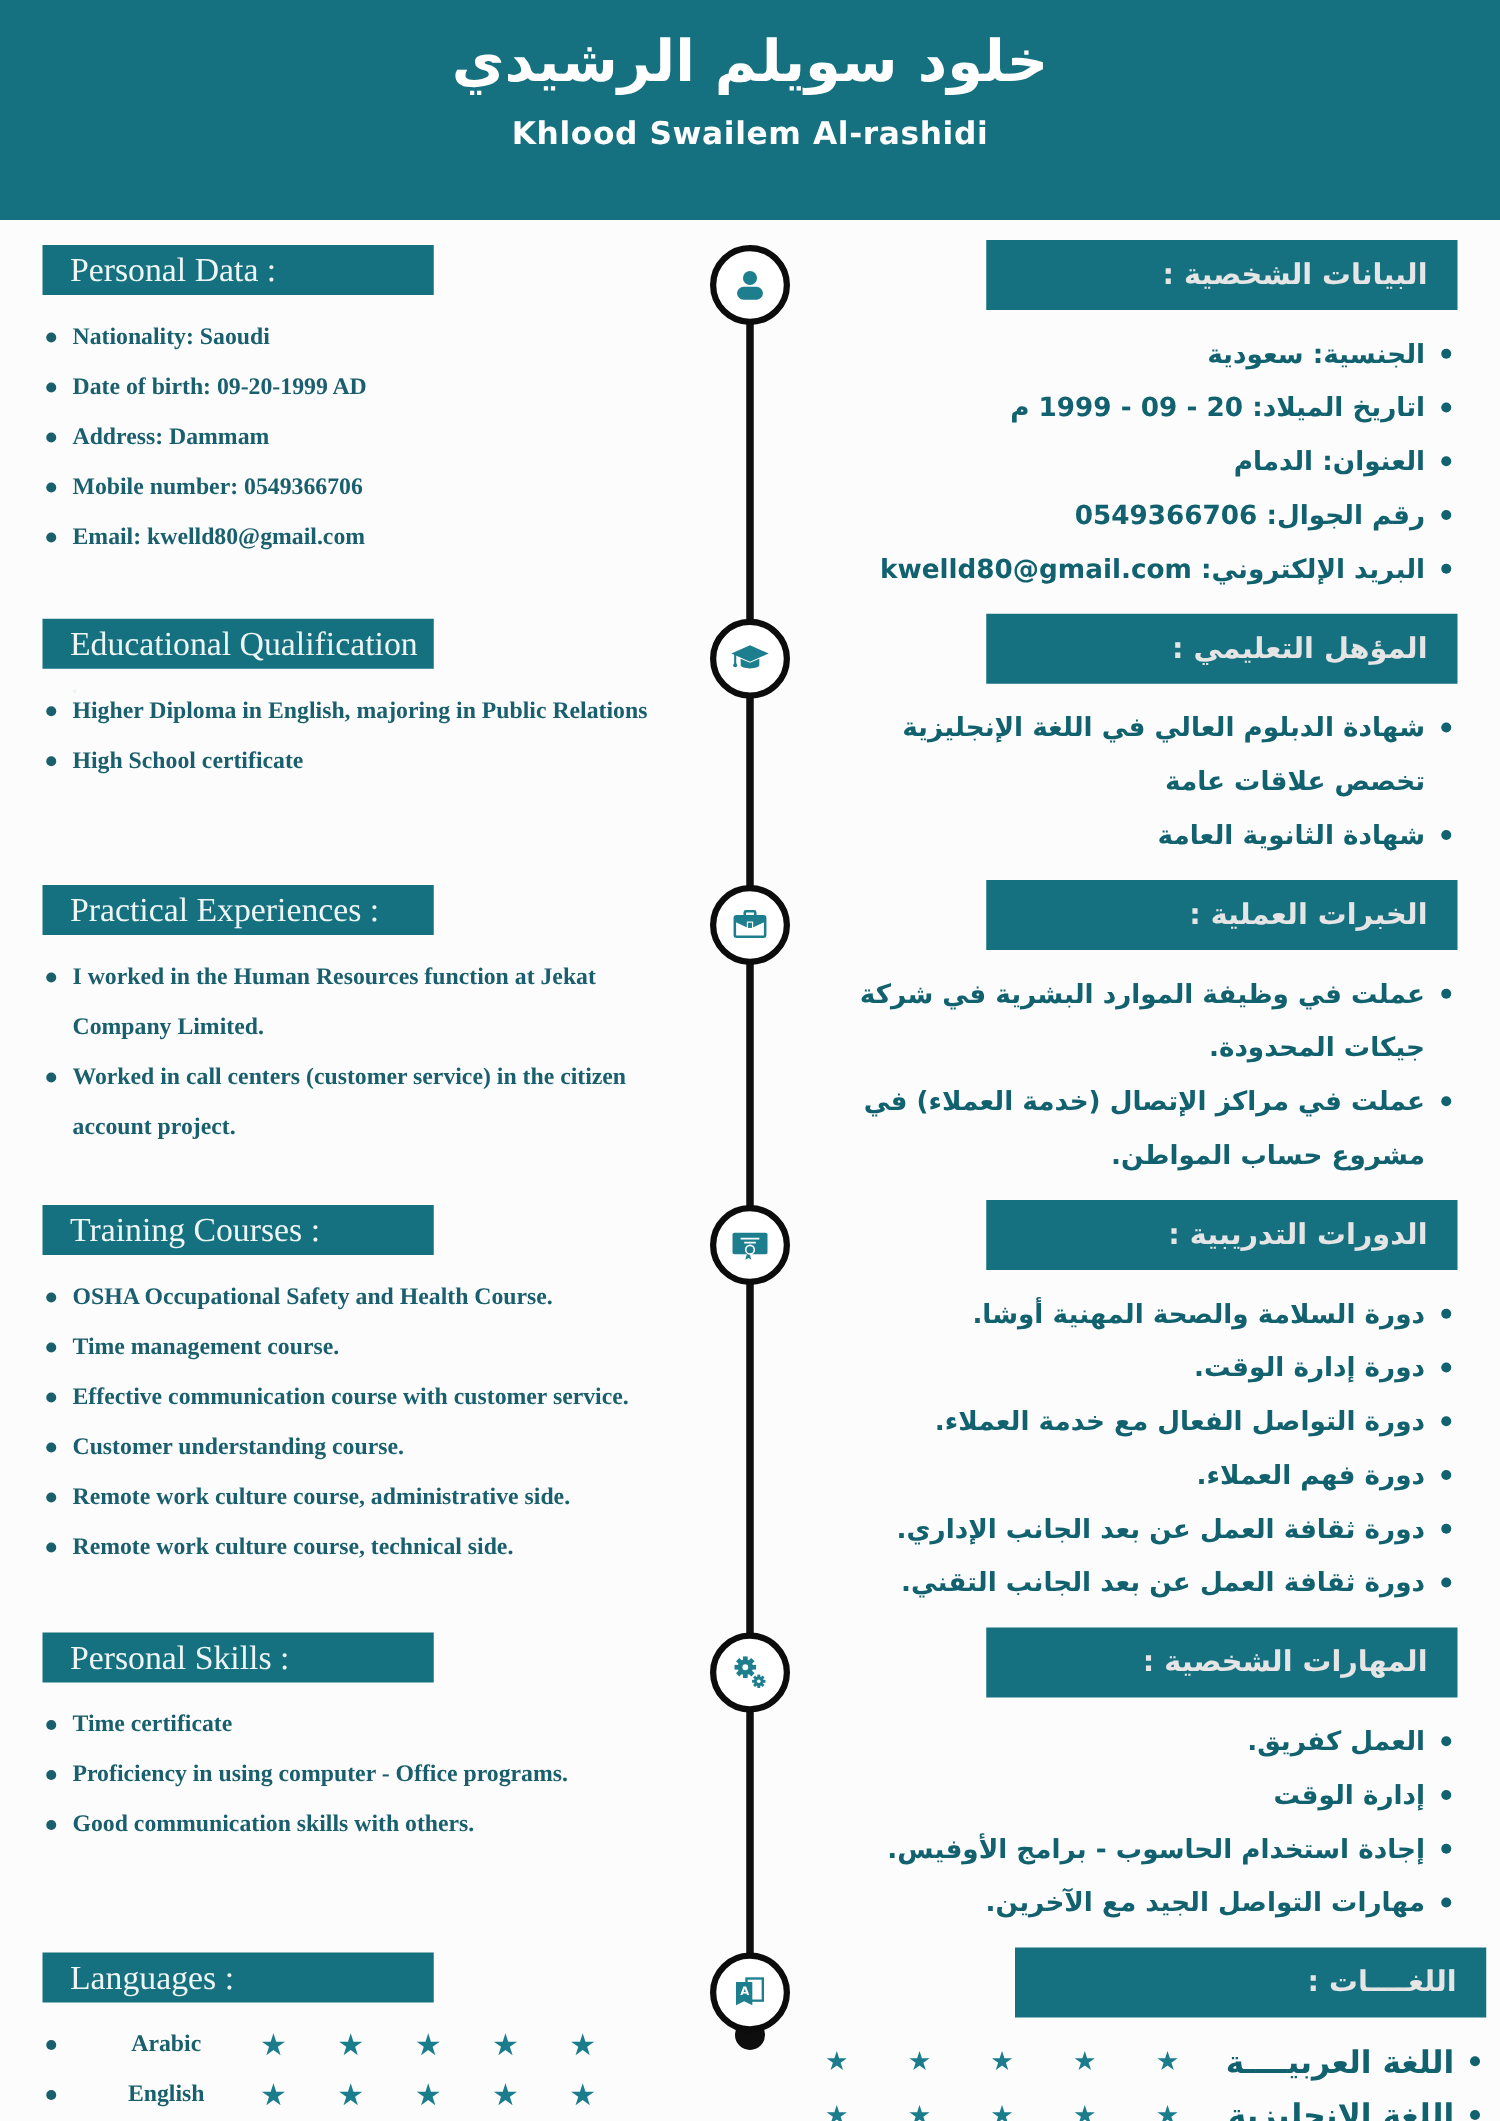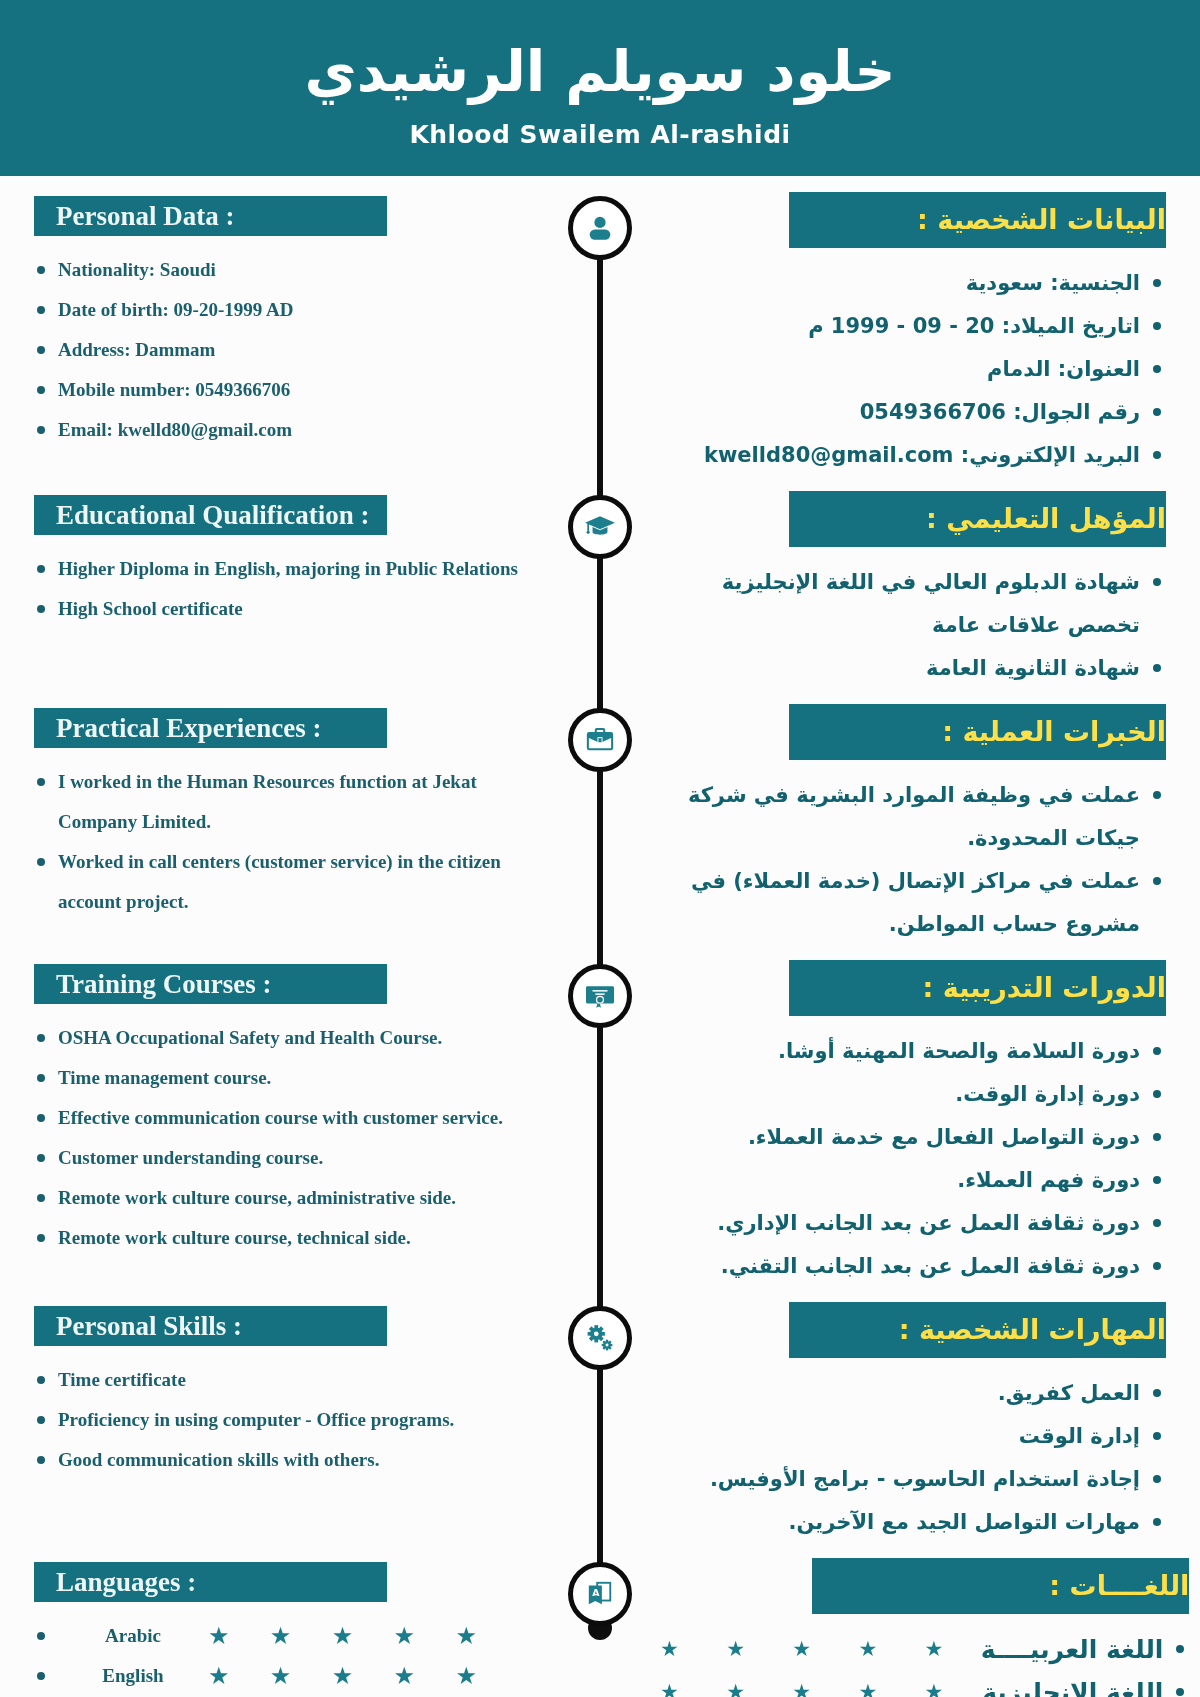--- a/index.html
+++ b/index.html
@@ -1,41 +1,41 @@
 <!DOCTYPE html>
 <html lang="en"><head>
 <meta charset="utf-8">
 <style>
   html,body{margin:0;padding:0;}
   body{width:1200px;height:1697px;background:#fcfcfc;overflow:hidden;}
   .page{width:1200px;height:1697px;position:relative;}
 
   
   .banner{height:176px;background:#15717f;text-align:center;color:#ffffff;}
-  .banner-ar{font-family:"DejaVu Sans",sans-serif;font-weight:bold;font-size:57px;padding-top:38px;direction:rtl;}
+  .banner-ar{font-family:"DejaVu Sans",sans-serif;font-weight:bold;font-size:46px;padding-top:22px;direction:rtl;}
   .banner-en{font-family:"DejaVu Sans",sans-serif;font-weight:bold;font-size:25px;margin-top:16px;letter-spacing:.5px;}
 
   
   .content{position:relative;padding-top:14px;height:1507px;}
   .tl-line{position:absolute;left:597px;top:40px;width:6px;height:1412px;background:#0e0e0e;z-index:0;}
   .tl-dot{position:absolute;left:588px;top:1440px;width:24px;height:24px;border-radius:50%;background:#0e0e0e;z-index:0;}
 
   .row{display:flex;align-items:flex-start;position:relative;z-index:1;margin-bottom:12px;}
   .col-en{flex:0 0 540px;box-sizing:border-box;padding-left:34px;font-family:"Liberation Serif",serif;color:#1a5f6d;}
   .col-center{flex:0 0 120px;display:flex;justify-content:center;}
   .col-ar{flex:0 0 540px;box-sizing:border-box;padding-right:34px;direction:rtl;text-align:right;
           font-family:"DejaVu Sans",sans-serif;color:#11616f;}
 
   .node{width:54px;height:54px;border:5px solid #0c0c0c;border-radius:50%;background:#ffffff;
         display:flex;align-items:center;justify-content:center;margin-top:6px;}
 
-  .bar-en{width:353px;height:40px;line-height:40px;background:#15717f;color:#eef5f5;
-          font-weight:bold;font-size:27px;padding-left:22px;box-sizing:border-box;margin-top:6px;}
-  .bar-ar{width:377px;height:56px;line-height:56px;background:#15717f;color:#fde047;
-          font-weight:bold;font-size:27px;box-sizing:border-box;margin-top:2px;}
+  .bar-en{width:313px;height:40px;line-height:40px;background:#15717f;color:#eef5f5;
+          font-weight:normal;font-size:27px;padding-left:22px;box-sizing:border-box;margin-top:6px;}
+  .bar-ar{width:377px;height:56px;line-height:56px;background:#15717f;color:#e5e5e5;
+          font-weight:bold;font-size:23px;padding-right:24px;box-sizing:border-box;margin-top:2px;}
 
   ul.items{list-style:none;margin:14px 0 0 0;padding:0;}
   .col-en ul.items li{position:relative;padding-left:24px;font-weight:bold;font-size:19px;line-height:40px;}
   .col-en ul.items li::before{content:"";position:absolute;left:3px;top:16px;width:8px;height:8px;border-radius:50%;background:#1a5f6d;}
   .col-ar ul.items li{position:relative;padding-right:26px;font-weight:bold;font-size:21px;line-height:43px;}
   .col-ar ul.items li::before{content:"";position:absolute;right:5px;top:17px;width:8px;height:8px;border-radius:50%;background:#11616f;}
 
   
   .lang li{display:flex;align-items:center;}
   .col-en .lang .lang-label{width:150px;font-weight:bold;font-size:19px;text-align:center;}

